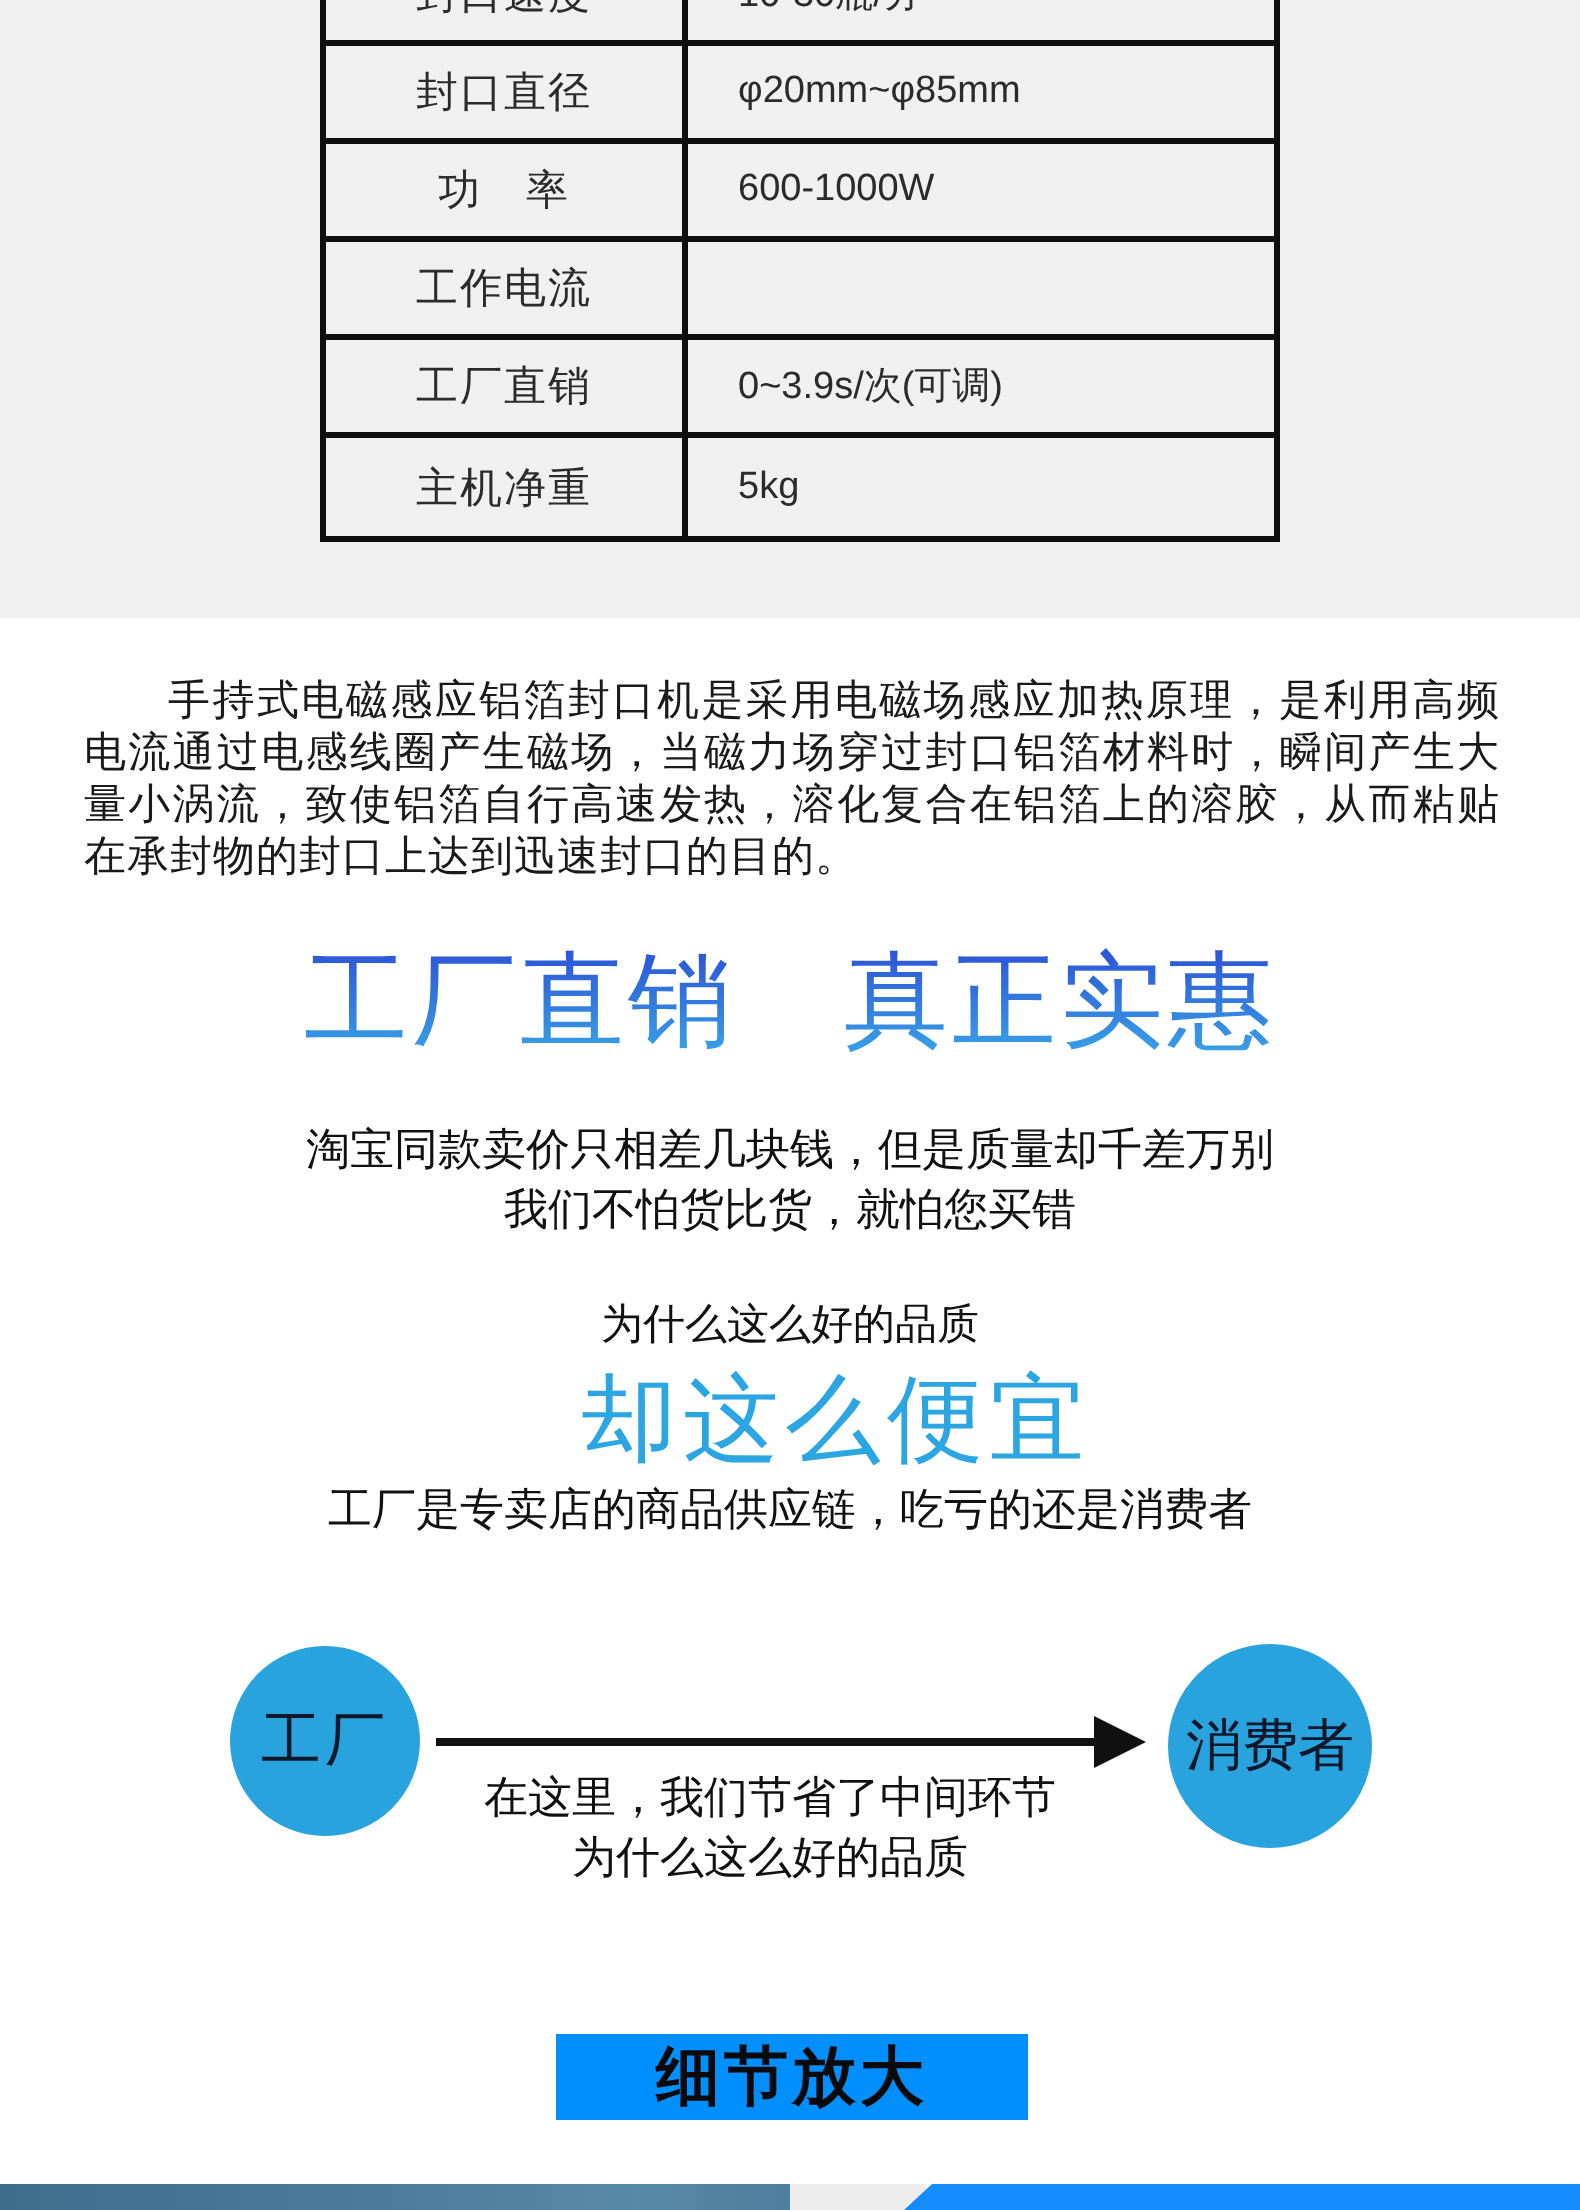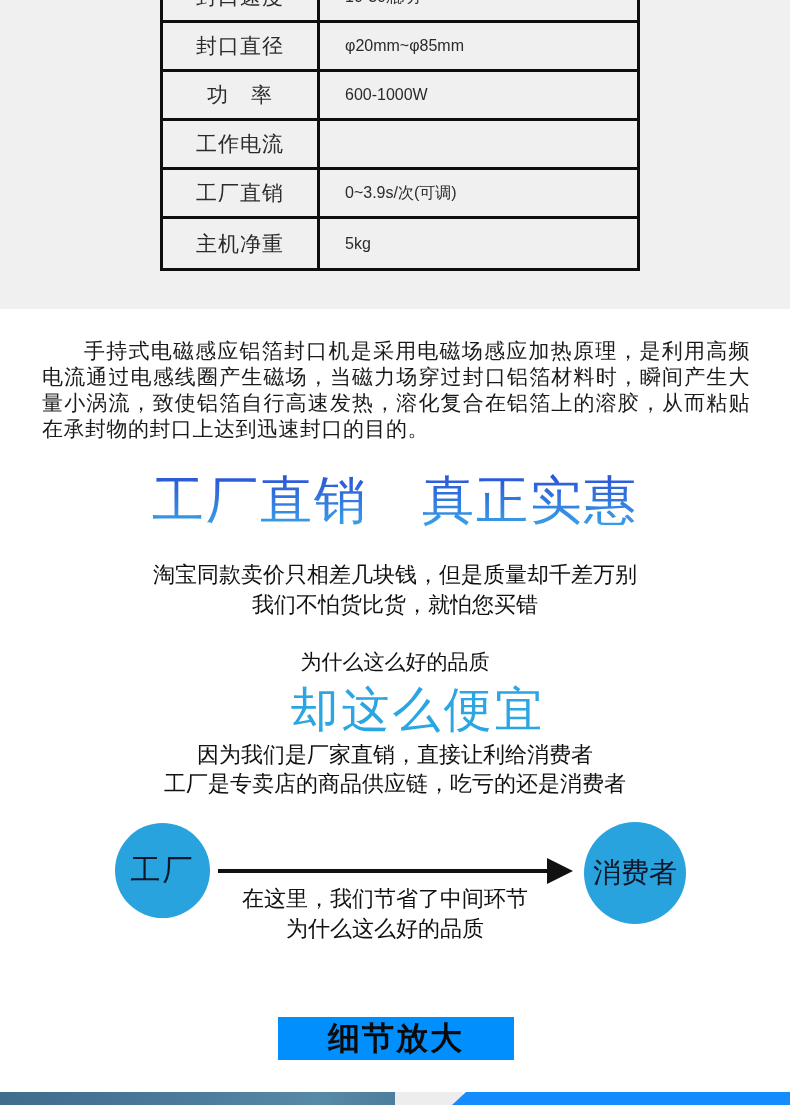--- a/index.html
+++ b/index.html
@@ -29,35 +29,35 @@
     border: 3px solid #0e0e0e;
     background: #f0f0f0;
   }
   .spec-row {
     display: flex;
     height: 49px;
     border-bottom: 3px solid #0e0e0e;
   }
   .spec-row:last-child { border-bottom: none; }
   .spec-label {
-    width: 157px;
+    width: 181px;
     border-right: 3px solid #0e0e0e;
     display: flex;
     align-items: center;
     justify-content: center;
     font-size: 21px;
     letter-spacing: 1px;
     color: #2b2b2b;
   }
   .spec-value {
     flex: 1;
     display: flex;
     align-items: center;
     padding-left: 25px;
-    font-size: 16px;
+    font-size: 19px;
     color: #2b2b2b;
   }
 
   
   .intro {
     position: absolute;
     left: 42px; right: 40px;
     top: 338px;
     font-size: 21px;
     line-height: 26px;
@@ -230,21 +230,20 @@
 
   <div class="taglines">
     <div>淘宝同款卖价只相差几块钱，但是质量却千差万别</div>
     <div>我们不怕货比货，就怕您买错</div>
   </div>
 
   <div class="why-line">为什么这么好的品质</div>
   <div class="cheap-line">却这么便宜</div>
 
   <div class="reasons">
-    <div>因为我们是厂家直销，直接让利给消费者</div>
     <div>工厂是专卖店的商品供应链，吃亏的还是消费者</div>
   </div>
 
   <div class="circle factory-circle">工厂</div>
   <div class="arrow-line"></div>
   <div class="arrow-head"></div>
   <div class="circle consumer-circle">消费者</div>
   <div class="diagram-notes">
     <div>在这里，我们节省了中间环节</div>
     <div>为什么这么好的品质</div>

